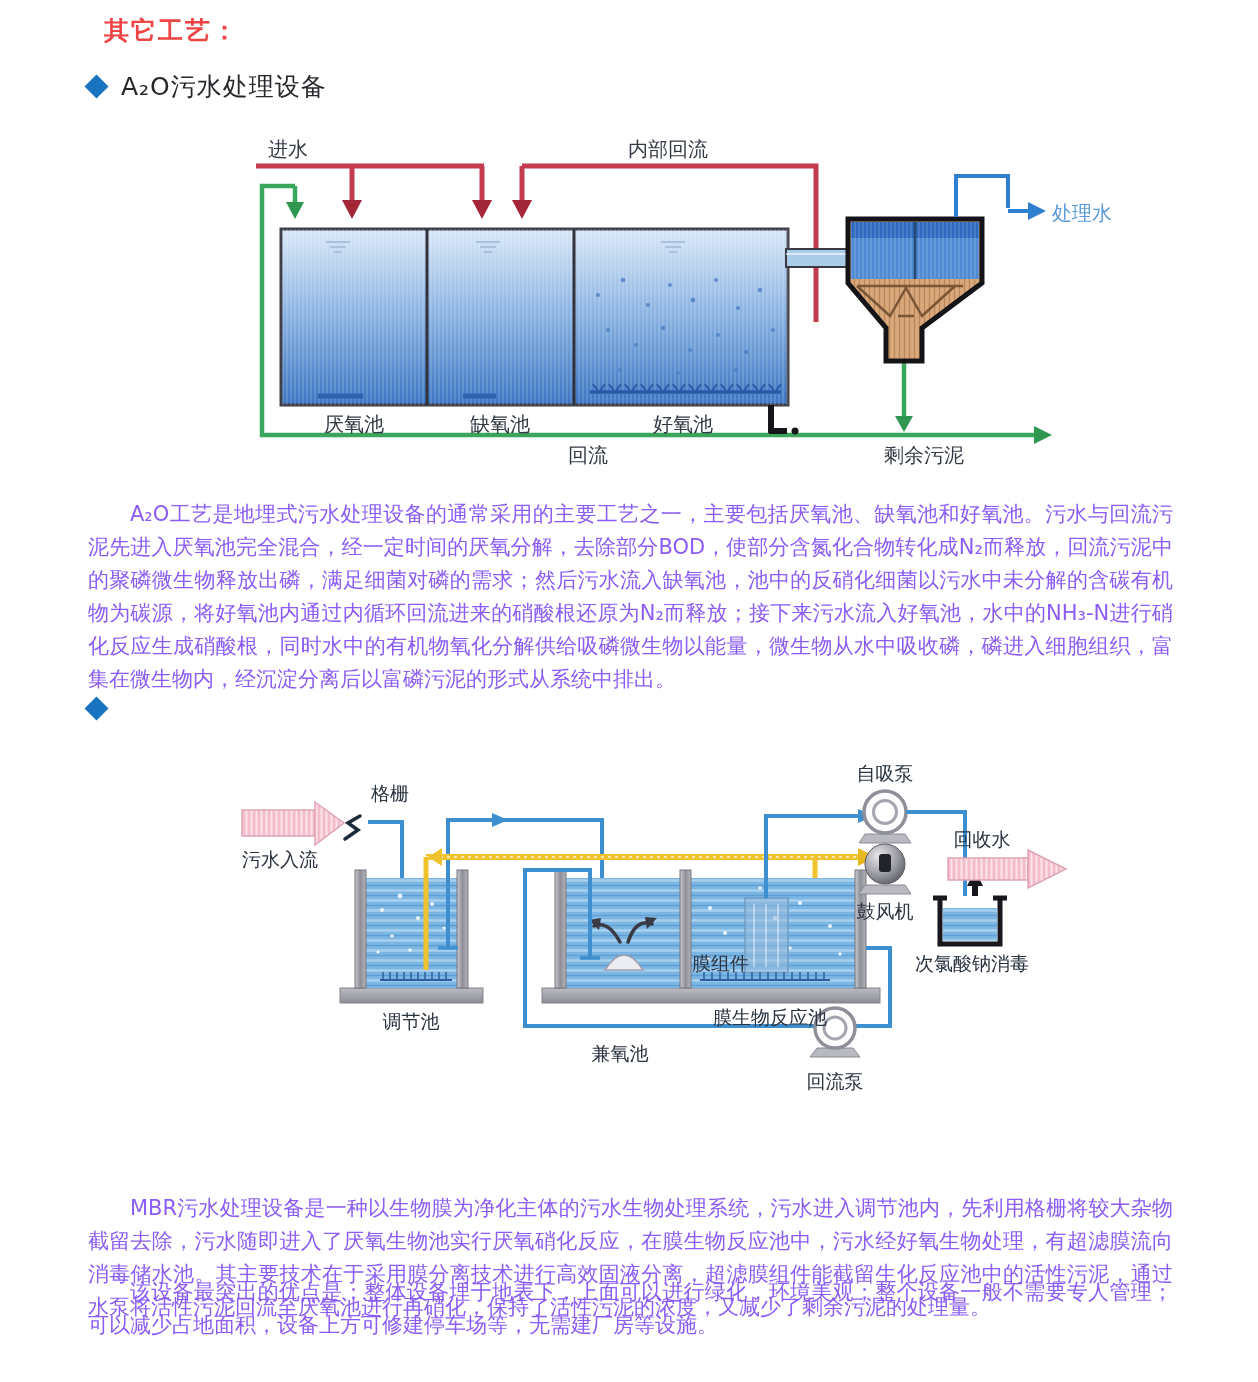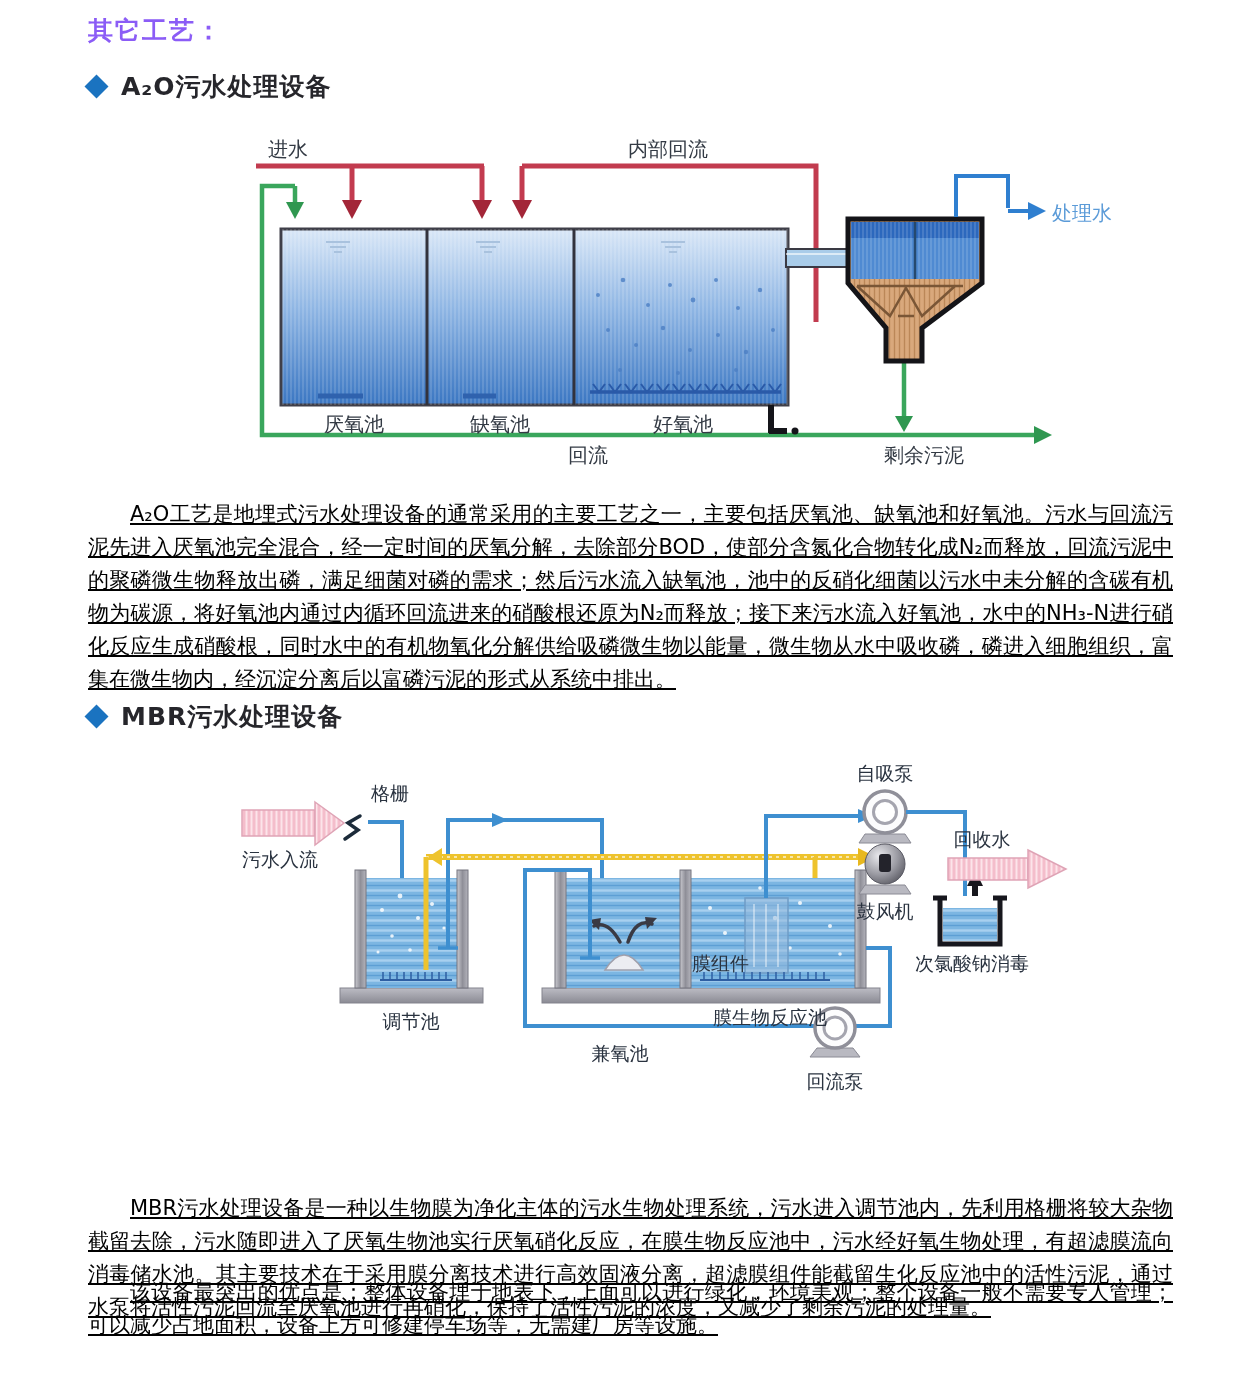--- a/index.html
+++ b/index.html
@@ -1,29 +1,29 @@
 <!DOCTYPE html>
 <html><head>
 <meta charset="utf-8">
 <style>
   html,body{margin:0;padding:0;}
   body{
     width:1258px;height:1382px;background:#ffffff;position:relative;overflow:hidden;
     font-family:"DejaVu Sans","Liberation Sans",sans-serif;
   }
   .doc-header{
-    position:absolute;left:88px;top:14px;
-    font-size:25px;font-weight:bold;color:#8b5cf6;letter-spacing:2px;
+    position:absolute;left:104px;top:14px;
+    font-size:25px;font-weight:bold;color:#ef4444;letter-spacing:2px;
   }
   .sec-title{position:absolute;left:88px;display:flex;align-items:center;gap:16px;}
   .diamond{width:17px;height:17px;background:#1a73c0;transform:rotate(45deg);flex:0 0 auto;}
-  .sec-label{font-size:25px;font-weight:bold;color:#26262b;letter-spacing:1px;}
+  .sec-label{font-size:25px;font-weight:normal;color:#26262b;letter-spacing:1px;}
   .para{
     position:absolute;left:88px;width:1085px;margin:0;
-    font-size:21px;line-height:33px;color:#000000;text-align:justify;text-indent:2em;text-decoration:underline;
+    font-size:21px;line-height:33px;color:#8b5cf6;text-align:justify;text-indent:2em;
   }
   .para + .para{margin-top:8px;}
   svg.diagram{position:absolute;}
   svg text{font-family:"DejaVu Sans","Liberation Sans",sans-serif;}
   .dl{font-size:20px;fill:#333a44;}
   .dls{font-size:19px;fill:#2a3340;}
   .blue-lab{fill:#5b9bd8;}
 </style>
 </head>
 <body>
@@ -156,21 +156,20 @@
     <text x="445" y="301" class="dl" text-anchor="middle">好氧池</text>
     <text x="350" y="332" class="dl" text-anchor="middle">回流</text>
     <text x="686" y="332" class="dl" text-anchor="middle">剩余污泥</text>
   </g>
 </svg>
 
 <p class="para" style="top:498px;">A₂O工艺是地埋式污水处理设备的通常采用的主要工艺之一，主要包括厌氧池、缺氧池和好氧池。污水与回流污泥先进入厌氧池完全混合，经一定时间的厌氧分解，去除部分BOD，使部分含氮化合物转化成N₂而释放，回流污泥中的聚磷微生物释放出磷，满足细菌对磷的需求；然后污水流入缺氧池，池中的反硝化细菌以污水中未分解的含碳有机物为碳源，将好氧池内通过内循环回流进来的硝酸根还原为N₂而释放；接下来污水流入好氧池，水中的NH₃-N进行硝化反应生成硝酸根，同时水中的有机物氧化分解供给吸磷微生物以能量，微生物从水中吸收磷，磷进入细胞组织，富集在微生物内，经沉淀分离后以富磷污泥的形式从系统中排出。</p>
 
 <div class="sec-title" style="top:700px;">
   <span class="diamond"></span>
-  <span class="sec-label">MBR污水处理设备</span>
 </div>
 
 <svg class="diagram" style="left:230px;top:758px;" width="860" height="335" viewBox="0 0 860 335">
   <defs>
     <pattern id="waterPat" width="6" height="10" patternUnits="userSpaceOnUse">
       <rect width="6" height="10" fill="#7cb6e2"></rect>
       <line x1="0" y1="2.5" x2="6" y2="2.5" stroke="#a8d0ef" stroke-width="2.4"></line>
       <line x1="0" y1="7.5" x2="6" y2="7.5" stroke="#5d9fd4" stroke-width="1.4"></line>
     </pattern>
     <pattern id="pinkPat" width="5" height="12" patternUnits="userSpaceOnUse">

